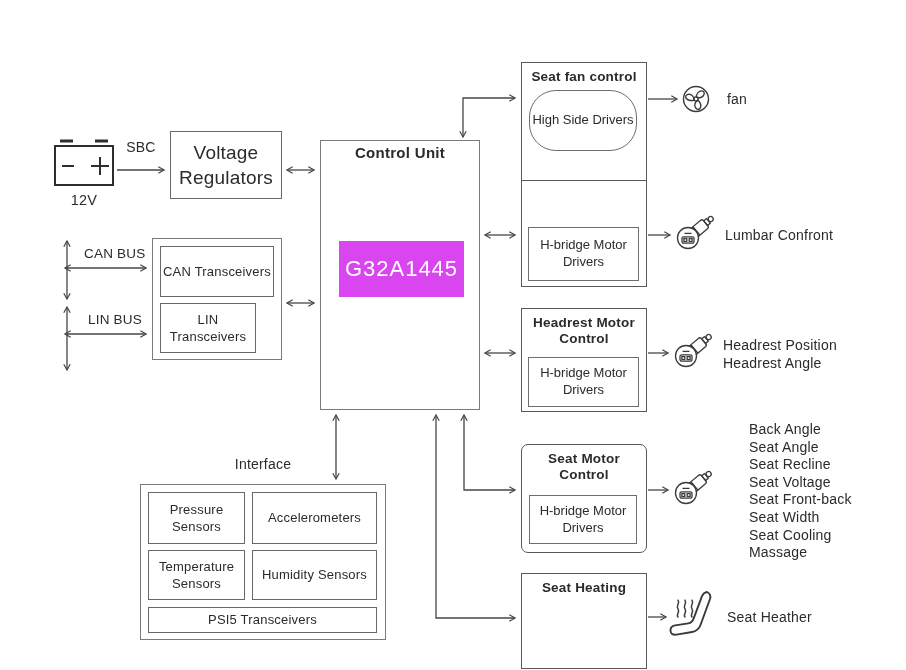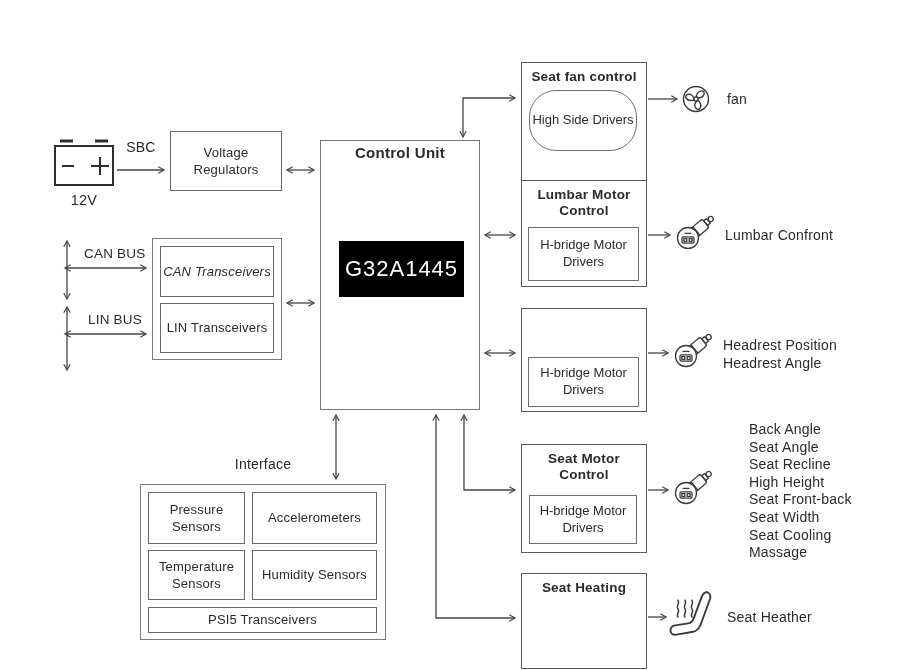--- a/index.html
+++ b/index.html
@@ -21,21 +21,21 @@
     box-sizing:border-box;text-align:center;
   }
   .module-title{font-size:13.5px;font-weight:700;letter-spacing:.2px;line-height:1.22;margin-top:6px;}
   .inner{
     position:absolute;border:1.3px solid #6e6e6e;background:#fff;
     display:flex;align-items:center;justify-content:center;text-align:center;
     font-size:13px;line-height:1.3;box-sizing:border-box;padding:0 2px;
   }
   .cu-title{font-size:15px;font-weight:700;letter-spacing:.3px;margin-top:3px;text-align:center;}
   .chip{
-    position:absolute;left:18px;top:100px;width:125px;height:56px;background:#000000;
+    position:absolute;left:18px;top:100px;width:125px;height:56px;background:#d946ef;
     color:#ffffff;display:flex;align-items:center;justify-content:center;
     font-size:22px;font-weight:500;letter-spacing:1px;
   }
   .outcol{position:absolute;font-size:14px;line-height:17.6px;letter-spacing:.2px;white-space:nowrap;}
   svg.layer{position:absolute;left:0;top:0;pointer-events:none;}
 </style>
 </head>
 <body>
 
 <svg class="layer" width="906" height="670" viewBox="0 0 906 670">
@@ -105,36 +105,36 @@
   <g fill="none" stroke="#3a3a3a" stroke-width="2" stroke-linecap="round" stroke-linejoin="round">
     <path d="M707,592 q4.5,2 3,7 l-9.5,26 q-2.2,6 -8.5,7 l-15.5,2.6 q-5.5,.8 -6,-3.6 q-.5,-4.6 4.7,-5.6 l13,-2 q4,-.7 5.5,-5 l8,-21.5 q1.5,-4.2 5.3,-4.9" stroke-width="1.9"></path>
     <path d="M678,617 c-2.4,-2.6 2.4,-4.6 0,-8.2 c-2.4,-3.6 2.4,-5.4 0,-8.6" stroke-width="1.5"></path>
     <path d="M685,617 c-2.4,-2.6 2.4,-4.6 0,-8.2 c-2.4,-3.6 2.4,-5.4 0,-8.6" stroke-width="1.5"></path>
     <path d="M692,617 c-2.4,-2.6 2.4,-4.6 0,-8.2 c-2.4,-3.6 2.4,-5.4 0,-8.6" stroke-width="1.5"></path>
   </g>
 </svg>
 
 <div class="lbl center" style="left:55px;top:191px;width:58px;font-size:14.5px;">12V</div>
 <div class="lbl center" style="left:118px;top:139px;width:46px;">SBC</div>
-<div class="box" style="left:170px;top:131px;width:112px;height:60px;font-size:13px;">
+<div class="box" style="left:170px;top:131px;width:112px;height:68px;font-size:19px;">
   <span>Voltage Regulators</span>
 </div>
 
 <div class="container" style="left:320px;top:140px;width:160px;height:270px;">
   <div class="cu-title">Control Unit</div>
   <div class="chip">G32A1445</div>
 </div>
 
 <div class="lbl" style="left:84px;top:246px;font-size:13.5px;">CAN BUS</div>
 <div class="lbl" style="left:88px;top:312px;font-size:13.5px;">LIN BUS</div>
 <div class="container" style="left:152px;top:238px;width:130px;height:122px;"></div>
-<div class="box" style="left:160px;top:246px;width:114px;height:51px;font-style:italic;">
+<div class="box" style="left:160px;top:246px;width:114px;height:51px;">
   <span>CAN Transceivers</span>
 </div>
-<div class="box" style="left:160px;top:303px;width:114px;height:50px;">
+<div class="box" style="left:160px;top:303px;width:96px;height:50px;">
   <span>LIN Transceivers</span>
 </div>
 
 <div class="lbl center" style="left:208px;top:456px;width:110px;font-weight:500;">Interface</div>
 <div class="container" style="left:140px;top:484px;width:246px;height:156px;"></div>
 <div class="box" style="left:148px;top:492px;width:97px;height:52px;">
   <span>Pressure Sensors</span>
 </div>
 <div class="box" style="left:252px;top:492px;width:125px;height:52px;">
   <span>Accelerometers</span>
@@ -148,46 +148,46 @@
 <div class="box" style="left:148px;top:607px;width:229px;height:26px;">
   <span>PSI5 Transceivers</span>
 </div>
 
 <div class="module" style="top:62px;height:122px;">
   <div class="module-title">Seat fan control</div>
   <div class="inner" style="left:7px;top:27px;width:108px;height:61px;border-radius:27px;">High Side Drivers</div>
 </div>
 
 <div class="module" style="top:180px;height:107px;">
-  <div class="module-title">Lumbar Motor Control</div>
   <div class="inner" style="left:6px;top:46px;width:111px;height:54px;">H-bridge Motor Drivers</div>
 </div>
 
 <div class="module" style="top:308px;height:104px;">
+  <div class="module-title">Headrest Motor Control</div>
   <div class="inner" style="left:6px;top:48px;width:111px;height:50px;">H-bridge Motor Drivers</div>
 </div>
 
-<div class="module" style="top:444px;height:109px;">
+<div class="module" style="top:444px;height:109px;border-radius:7px;">
   <div class="module-title">Seat Motor Control</div>
   <div class="inner" style="left:7px;top:50px;width:108px;height:49px;">H-bridge Motor Drivers</div>
 </div>
 
 <div class="module" style="top:573px;height:96px;">
   <div class="module-title">Seat Heating</div>
 </div>
 
 <div class="lbl" style="left:727px;top:91px;">fan</div>
 <div class="lbl" style="left:725px;top:227px;">Lumbar Confront</div>
 <div class="outcol" style="left:723px;top:337px;">
   <div>Headrest Position</div>
   <div>Headrest Angle</div>
 </div>
 <div class="outcol" style="left:725px;top:421px;margin-left:24px;">
   <div>Back Angle</div>
   <div>Seat Angle</div>
   <div>Seat Recline</div>
-  <div>High Height</div>
+  <div>Seat Voltage</div>
   <div>Seat Front-back</div>
   <div>Seat Width</div>
   <div>Seat Cooling</div>
   <div>Massage</div>
 </div>
 <div class="lbl" style="left:727px;top:609px;">Seat Heather</div>
 
 </body></html>

